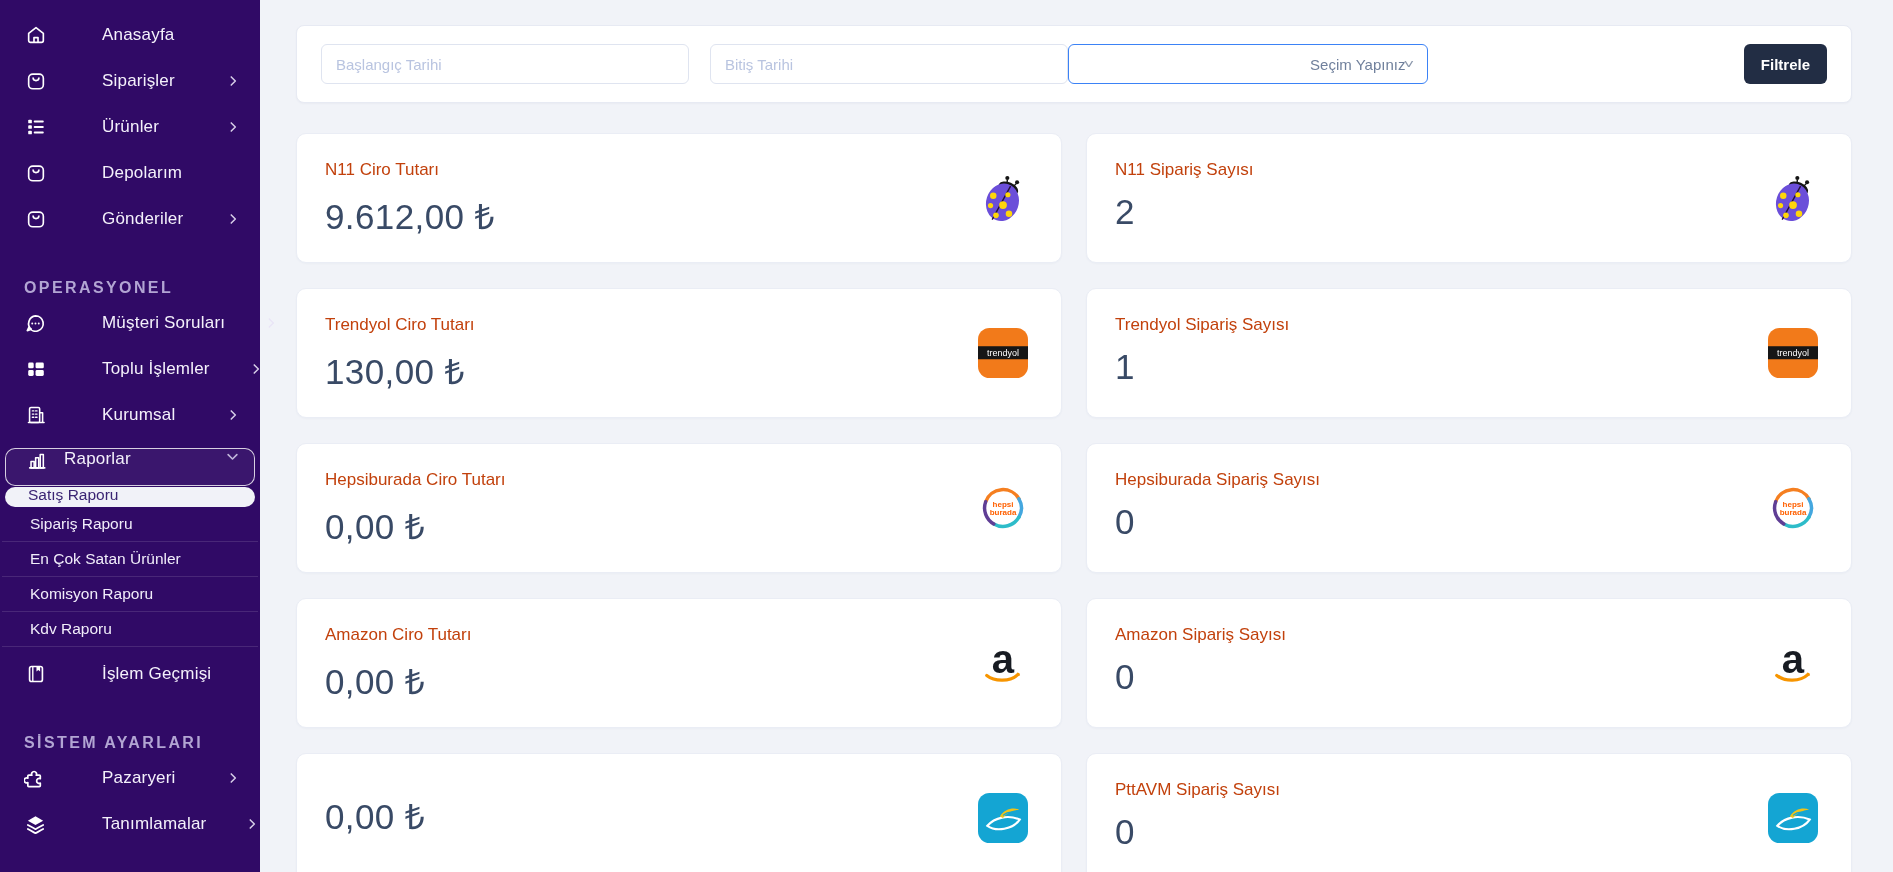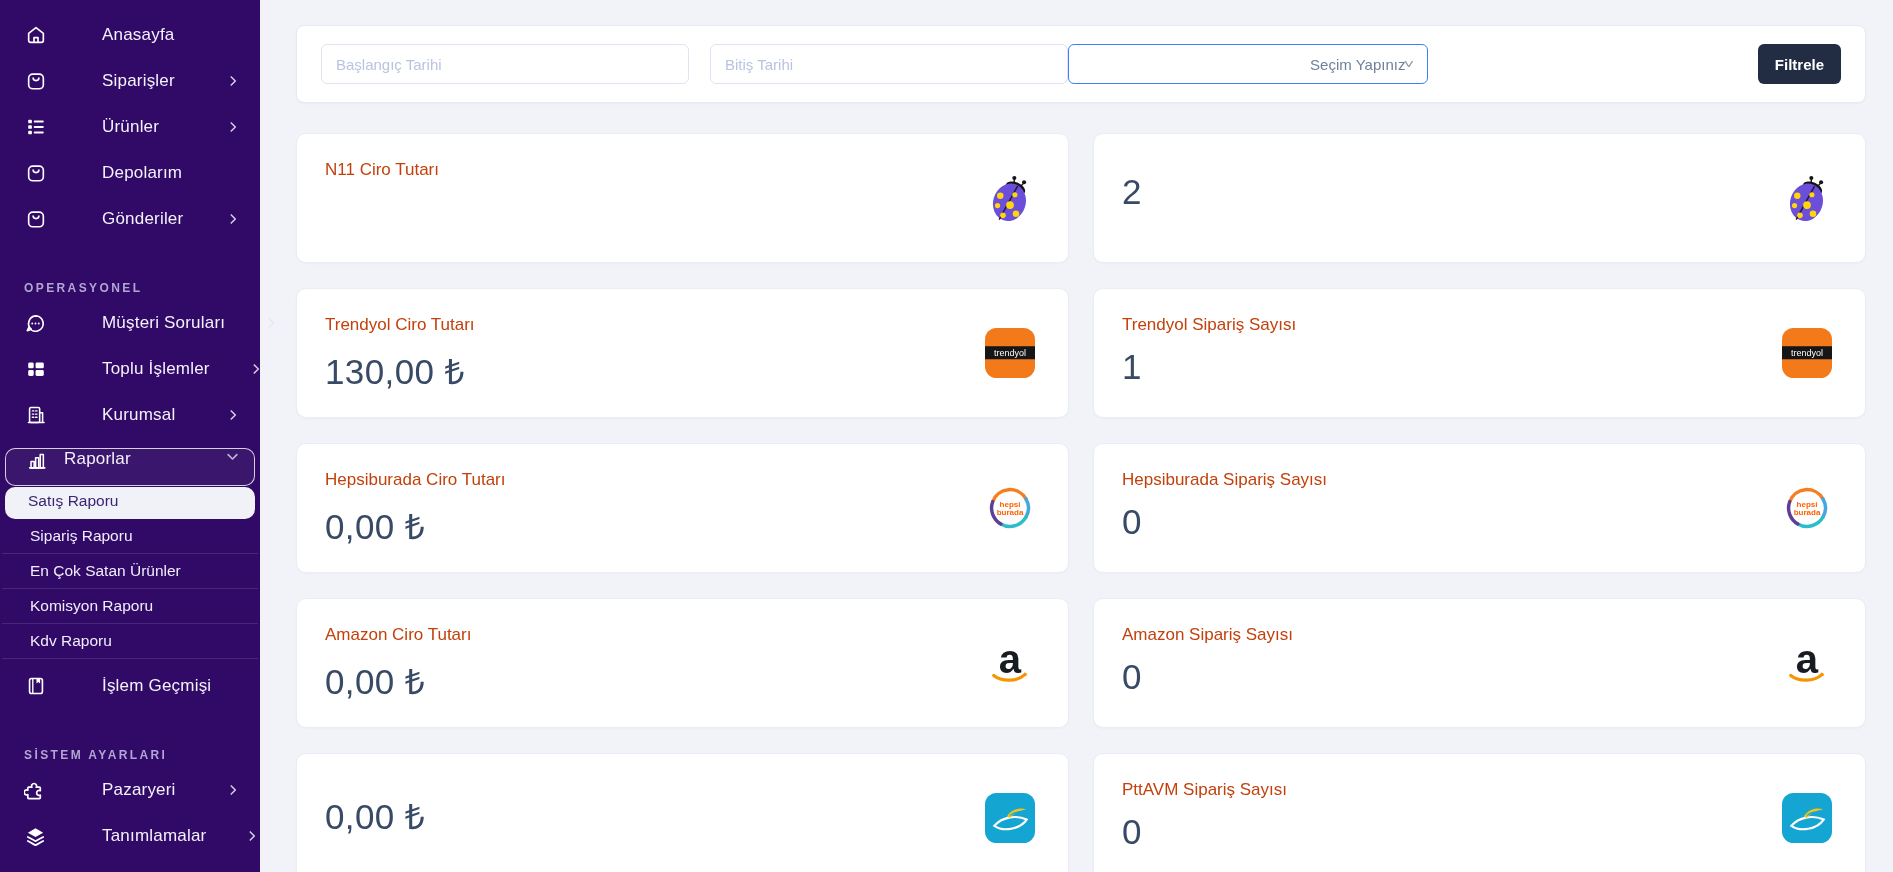--- a/index.html
+++ b/index.html
@@ -7,35 +7,35 @@
   body { font-family:"Liberation Sans", sans-serif; background:#f1f3f8; position:relative; }
 
   
   .sidebar { position:absolute; left:0; top:0; bottom:0; width:260px; background:#300a66; }
   .nav { padding-top:12px; }
   .nav-item { height:46px; display:flex; align-items:center; padding:0 20px 0 24px; cursor:pointer;gap:39px; }
   .nav-icon { width:23px; height:23px; margin-right:16px; display:flex; align-items:center; justify-content:center; flex:0 0 auto; }
   .nav-label { font-size:17px; font-weight:500; color:#f4f1fb; letter-spacing:.2px; white-space:nowrap; }
   .nav-chevron { margin-left:auto; display:flex; opacity:.9; }
   .section-header { margin-top:34px; height:24px; display:flex; align-items:center; padding:0 24px;
-    font-size:12px; font-weight:bold; letter-spacing:2.4px; color:#b2a5d3; white-space:nowrap; }
+    font-size:16px; font-weight:bold; letter-spacing:2.4px; color:#b2a5d3; white-space:nowrap; }
 
   .reports-box { margin:10px 5px 0 5px; height:38px; border:1px solid rgba(255,255,255,.8);
     border-radius:10px; background:rgba(255,255,255,.05); display:flex; align-items:flex-start; padding:0 14px 0 19px; cursor:pointer; }
-  .submenu-active { margin:1px 5px 0 5px; height:32px; background:#f1f2f8; border-radius:10px;
+  .submenu-active { margin:1px 5px 0 5px; height:20px; background:#f1f2f8; border-radius:10px;
     display:flex; align-items:center; padding:0 0 4px 23px; cursor:pointer; }
   .submenu-active .submenu-label { color:#3a2473; }
   .submenu { }
   .submenu-item { height:35px; display:flex; align-items:center; padding:0 0 0 28px;
     border-bottom:1px solid rgba(255,255,255,.12); cursor:pointer; margin:0 2px; }
   .submenu-label { font-size:15.5px; font-weight:500; color:#f1edfa; white-space:nowrap; }
   .mt4 { margin-top:4px; }
 
   
-  .main { position:absolute; left:260px; right:0; top:0; bottom:0; padding:25px 27px 0 36px; }
+  .main { position:absolute; left:260px; right:0; top:0; bottom:0; padding:25px 41px 0 36px; }
   .filter-card { background:#fff; border:1px solid #e7eaf3; border-radius:8px; height:78px;
     display:flex; align-items:center; padding:0 24px; box-shadow:0 1px 2px rgba(45,55,90,.04); }
   .filter-input { width:368px; height:40px; border:1px solid #dfe4f0; border-radius:6px; padding:0 14px;
     font-size:15px; color:#50607c; outline:none; font-family:"Liberation Sans",sans-serif; background:#fff; }
   .filter-input::placeholder { color:#b9c4e0; }
   .i2 { width:358px; }
   .gap1 { margin-right:21px; } .gap2 { }
   .filter-select { width:360px; height:40px; border:1px solid #3b82f6; border-radius:6px; padding:0 14px;
     display:flex; align-items:center; justify-content:flex-end; color:#70809c; font-size:15px; cursor:pointer; background:#fff; }
   .select-caret { color:#8d99ad; font-size:13px; transform:scaleX(1.4); }
@@ -268,38 +268,40 @@
       <span>Seçim Yapınız</span>
       <span class="select-caret">˅</span>
     </div>
     <button class="filter-btn">Filtrele</button>
   </div>
 
   <div class="cards">
 
     <div class="card">
       <div class="card-title">N11 Ciro Tutarı</div>
+      <div class="card-value">9.612,00 ₺</div>
       <div class="card-icon">
         <svg width="52" height="52" viewBox="0 0 48 48">
             <circle cx="28" cy="5.5" r="1.9" fill="#151515"></circle>
             <circle cx="37" cy="9.5" r="1.9" fill="#151515"></circle>
             <path d="M27.5 14 28 7M31.5 15.5 36.5 10.5" stroke="#151515" stroke-width="1.3" fill="none"></path>
             <ellipse cx="29" cy="15" rx="9.5" ry="5.5" fill="#151515" transform="rotate(24 29 15)"></ellipse>
             <ellipse cx="23.5" cy="28" rx="15" ry="17.5" fill="#6b4ed9" transform="rotate(18 23.5 28)"></ellipse>
             <line x1="31" y1="13" x2="14" y2="44" stroke="#241239" stroke-width="1.3"></line>
             <circle cx="15" cy="22" r="3" fill="#ffd60a"></circle>
             <circle cx="28.5" cy="21" r="2.4" fill="#ffd60a"></circle>
             <circle cx="12.5" cy="31" r="2.4" fill="#ffd60a"></circle>
             <circle cx="24" cy="30.5" r="3.6" fill="#ffd60a"></circle>
             <circle cx="17.5" cy="40" r="2.6" fill="#ffd60a"></circle>
             <circle cx="29.5" cy="38.5" r="3" fill="#ffd60a"></circle>
           </svg>
       </div>
     </div>
     <div class="card">
+      <div class="card-title">N11 Sipariş Sayısı</div>
       <div class="card-value">2</div>
       <div class="card-icon">
         <svg width="52" height="52" viewBox="0 0 48 48">
             <circle cx="28" cy="5.5" r="1.9" fill="#151515"></circle>
             <circle cx="37" cy="9.5" r="1.9" fill="#151515"></circle>
             <path d="M27.5 14 28 7M31.5 15.5 36.5 10.5" stroke="#151515" stroke-width="1.3" fill="none"></path>
             <ellipse cx="29" cy="15" rx="9.5" ry="5.5" fill="#151515" transform="rotate(24 29 15)"></ellipse>
             <ellipse cx="23.5" cy="28" rx="15" ry="17.5" fill="#6b4ed9" transform="rotate(18 23.5 28)"></ellipse>
             <line x1="31" y1="13" x2="14" y2="44" stroke="#241239" stroke-width="1.3"></line>
             <circle cx="15" cy="22" r="3" fill="#ffd60a"></circle>

